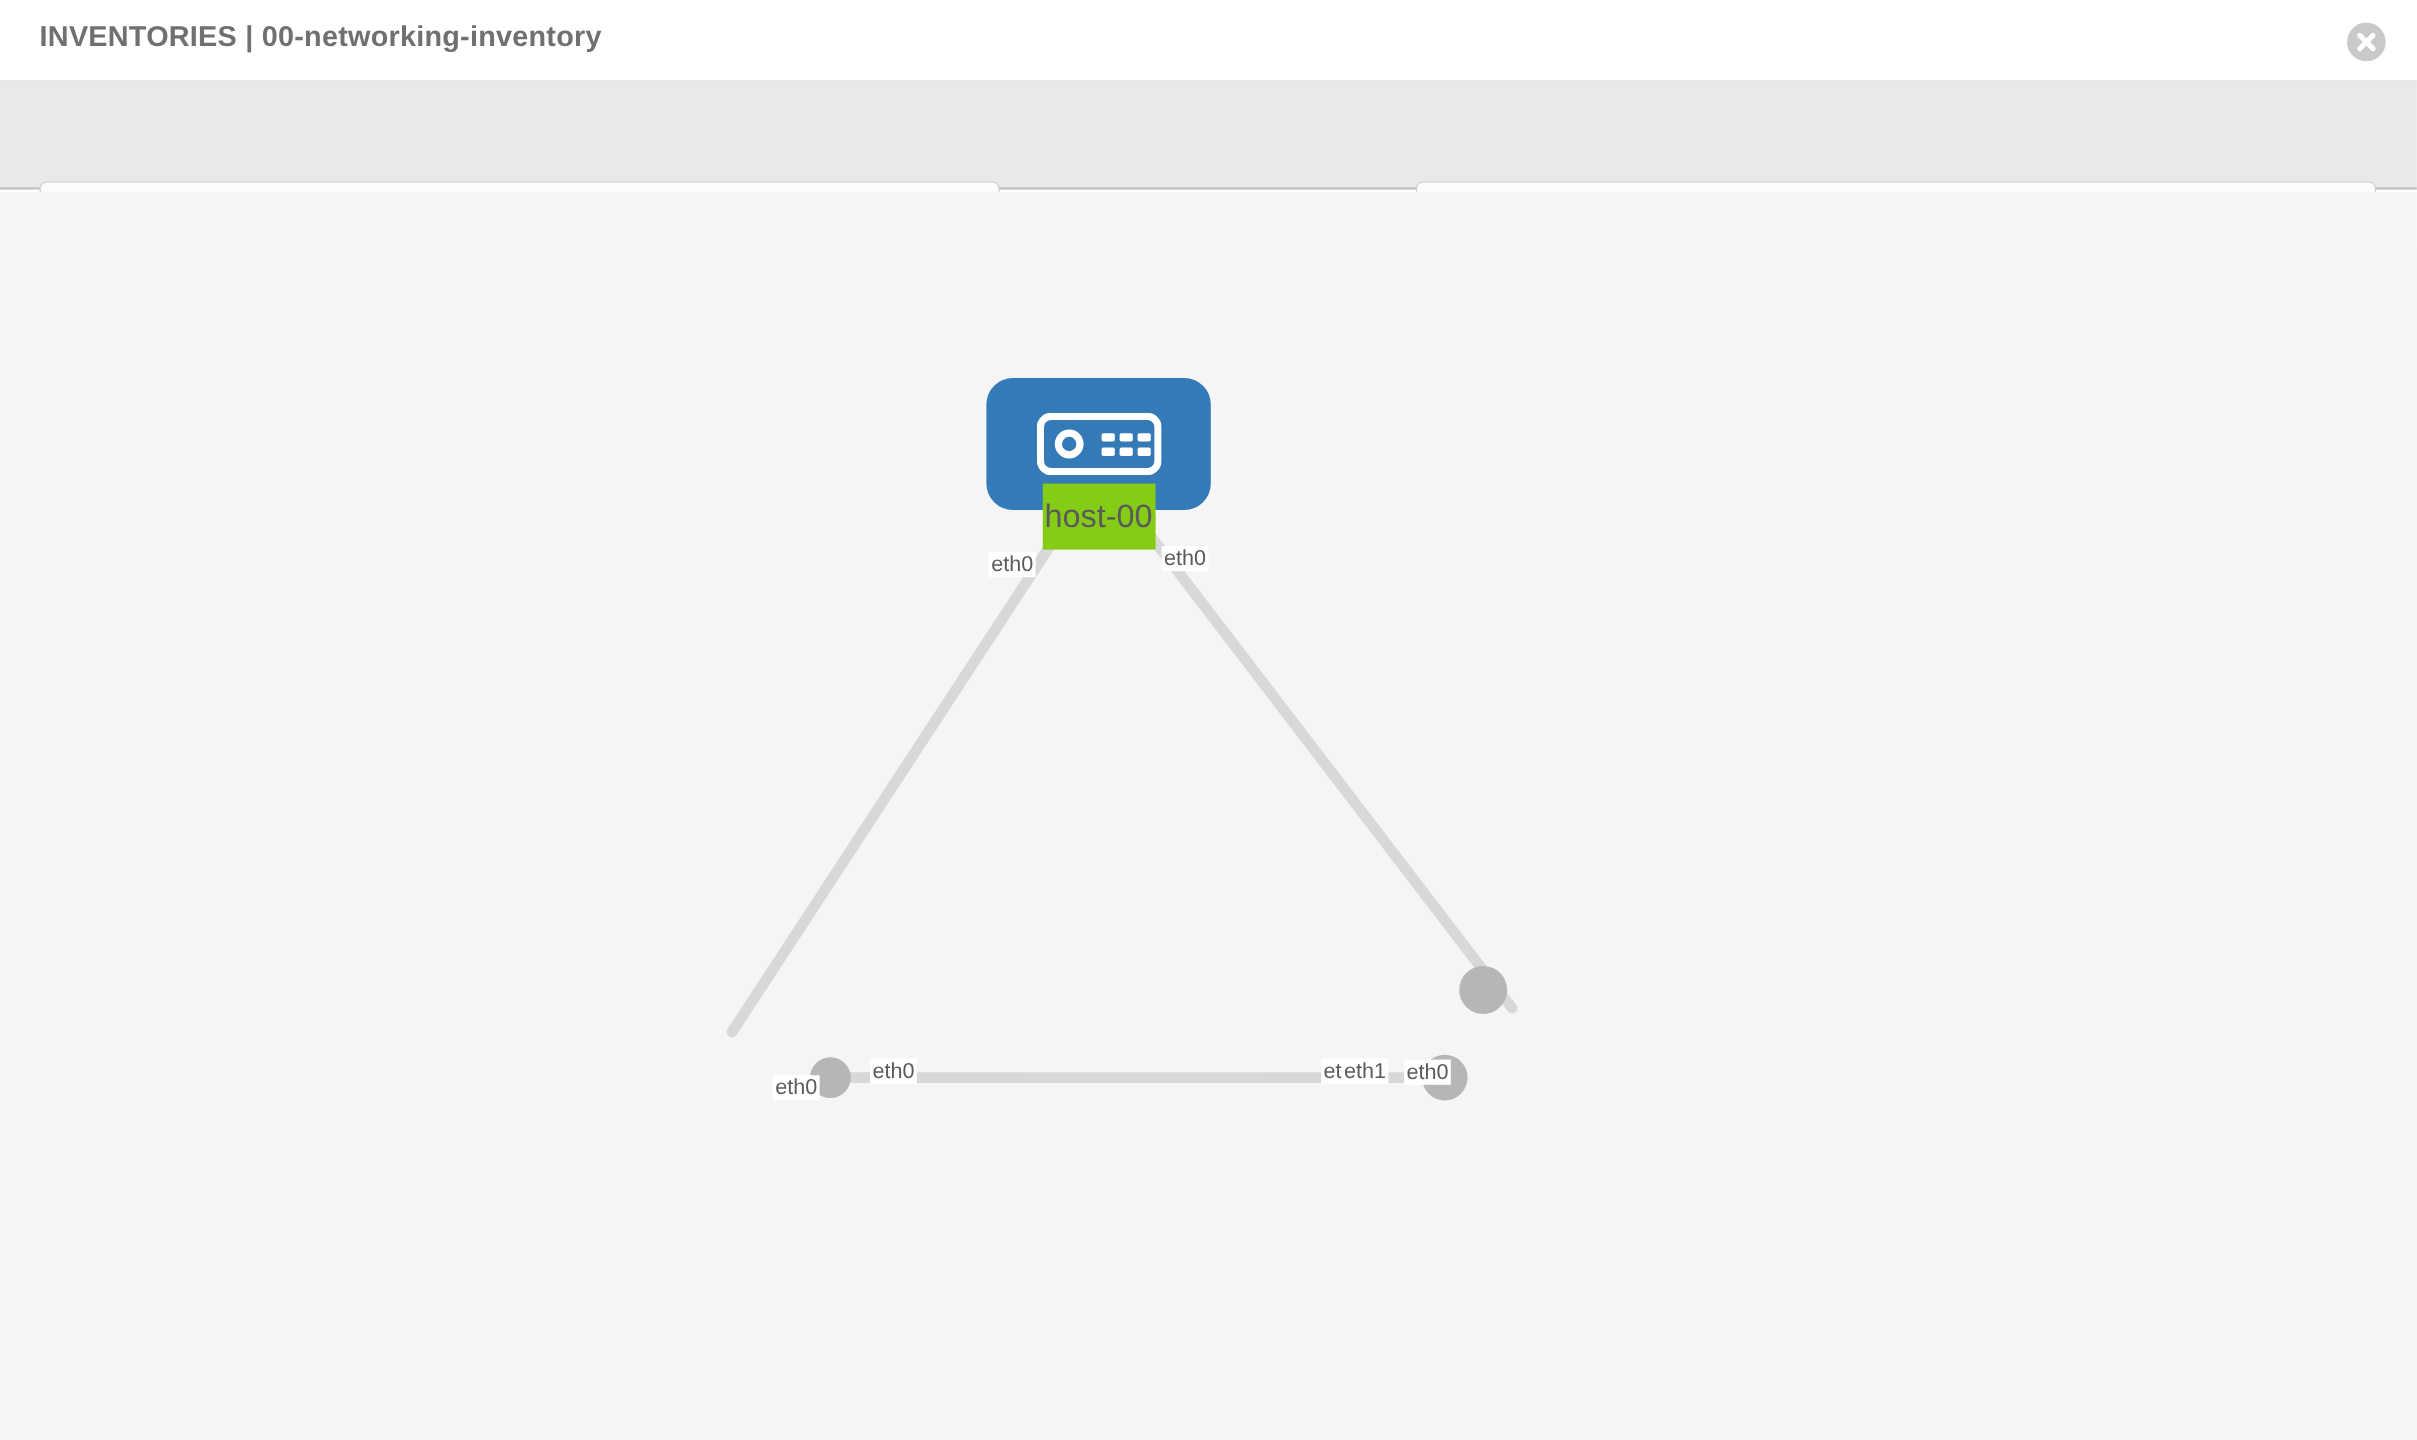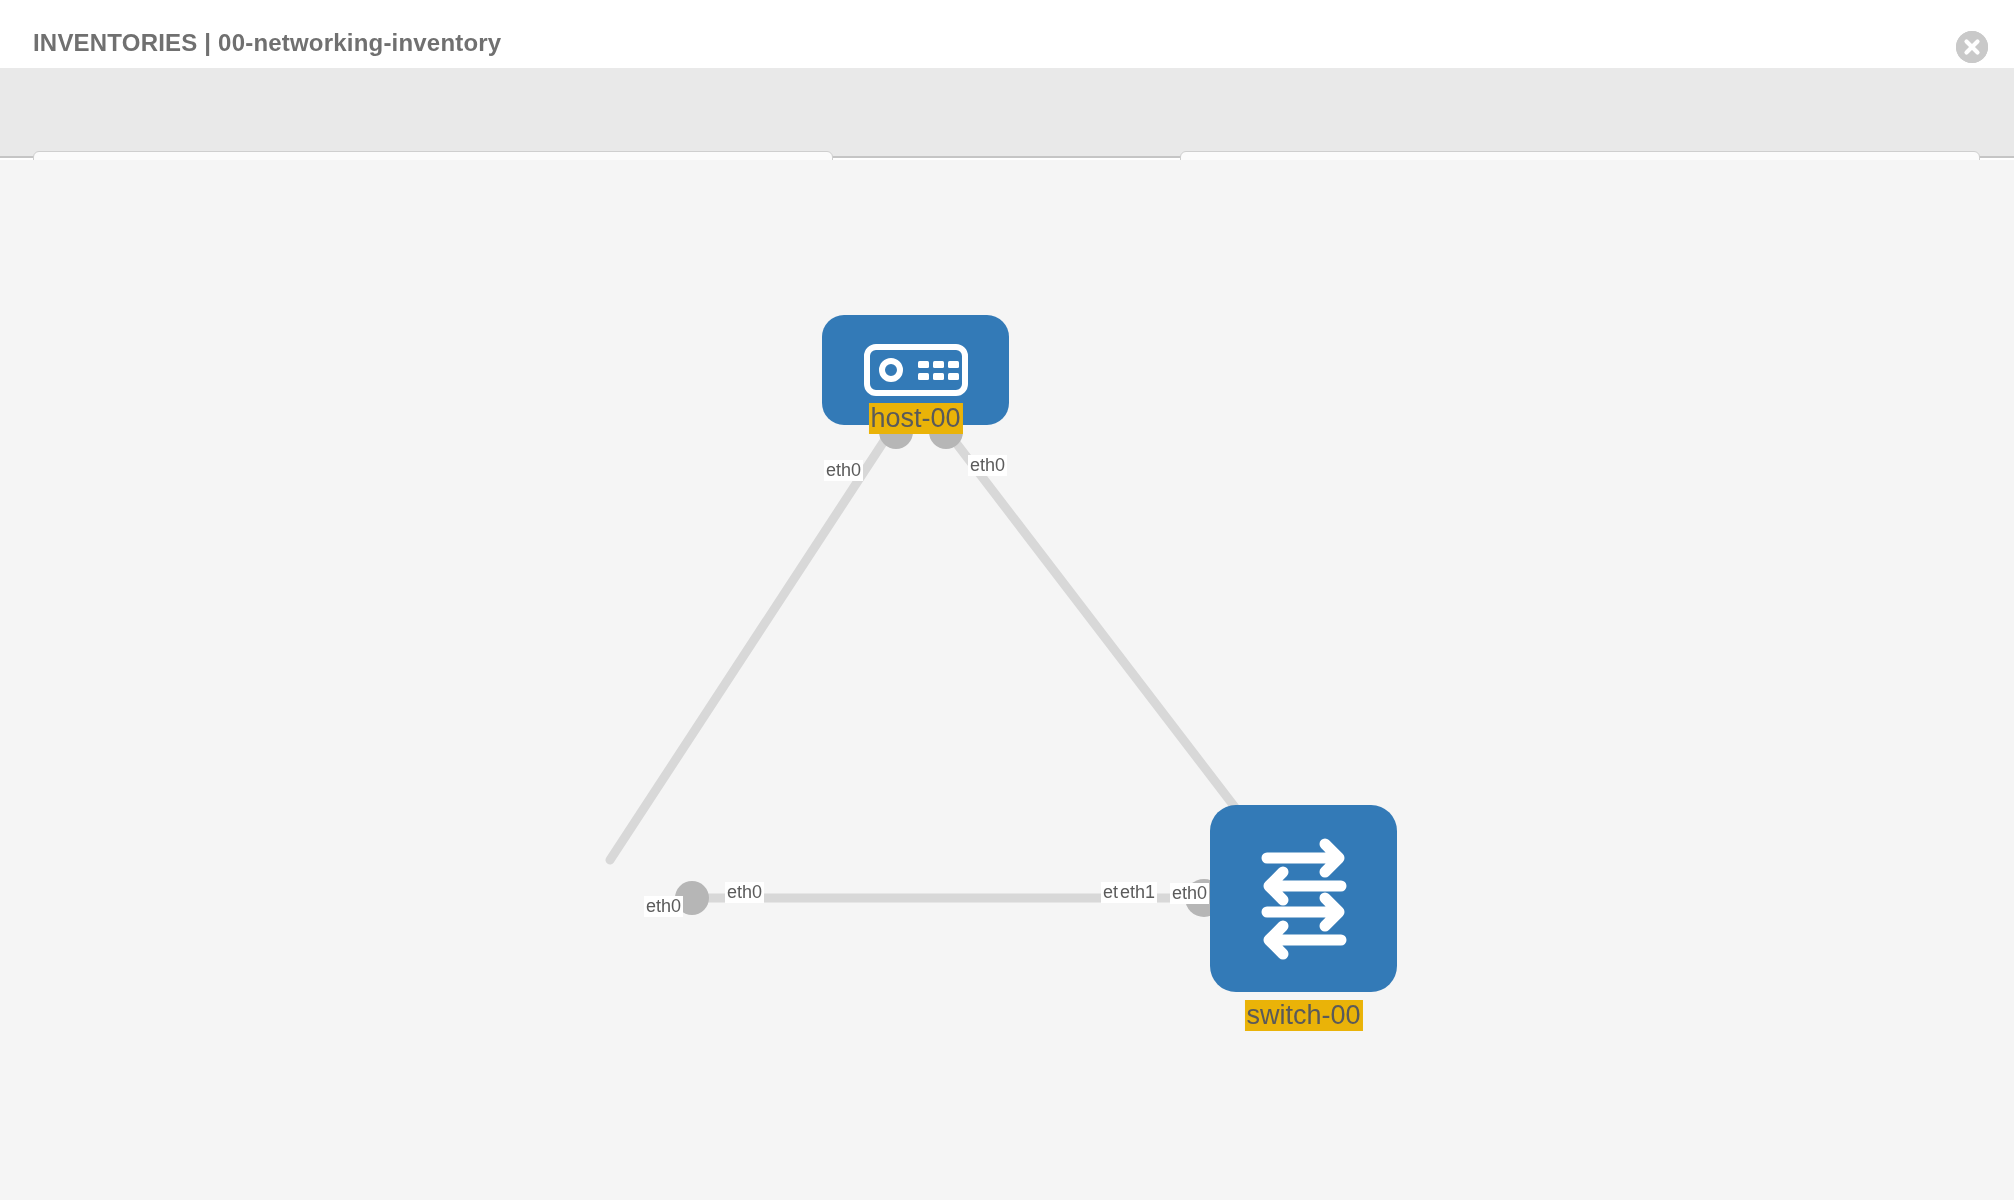--- a/index.html
+++ b/index.html
@@ -12,21 +12,20 @@
   }
 
   
   .header {
     position: absolute;
     left: 0; top: 0;
     width: 2014px;
     height: 68px;
     background: #ffffff;
     border-bottom: 1px solid #d7d7d7;
-    margin-top: 12px;
   }
   .page-title {
     position: absolute;
     left: 33px; top: 17px;
     font-size: 24px;
     font-weight: bold;
     color: #707070;
     letter-spacing: .2px;
     white-space: nowrap;
   }
@@ -127,22 +126,22 @@
     align-items: center;
     justify-content: center;
   }
   .node-label {
     position: absolute;
     left: 50%;
     transform: translateX(-50%);
     white-space: nowrap;
     font-size: 27px;
     color: #5a5a5a;
-    background: #eab308;
-    padding: 0 2px;
+    background: #84cc16;
+    padding: 12px 2px;
   }
 
   
   #node-host { left: 822px; top: 155px; }
   #node-host .node-shape { width: 187px; height: 110px; border-radius: 22px; }
   #node-host .node-label { top: 88px; }
 
   
   #node-router { left: 494px; top: 645px; }
   #node-router .node-shape { width: 187px; height: 187px; border-radius: 50%; }
@@ -241,33 +240,20 @@
           <rect x="54" y="29" width="11" height="7" rx="1.5"></rect>
           <rect x="69" y="29" width="11" height="7" rx="1.5"></rect>
           <rect x="84" y="29" width="11" height="7" rx="1.5"></rect>
         </g>
       </svg>
     </div>
     <div class="node-label">host-00</div>
   </div>
 
 
-  <div class="node" id="node-switch">
-    <div class="node-shape">
-      <svg width="130" height="130" viewBox="0 0 130 130">
-        <g stroke="#ffffff" stroke-width="11" stroke-linecap="round" stroke-linejoin="round" fill="none">
-          <path d="M28 24 L100 24 M86 10 L100 24 L86 38"></path>
-          <path d="M102 52 L30 52 M44 38 L30 52 L44 66"></path>
-          <path d="M28 78 L100 78 M86 64 L100 78 L86 92"></path>
-          <path d="M102 106 L30 106 M44 92 L30 106 L44 120"></path>
-        </g>
-      </svg>
-    </div>
-    <div class="node-label">switch-00</div>
-  </div>
 
   <div class="iface-label" style="left:824px; top:300px;">eth0</div>
   <div class="iface-label" style="left:968px; top:295px;">eth0</div>
   <div class="iface-label" style="left:644px; top:736px;">eth0</div>
   <div class="iface-label" style="left:1170px; top:723px;">eth0</div>
   <div class="iface-label" style="left:725px; top:722px;">eth0</div>
   <div class="iface-label" style="left:1101px; top:722px;">et</div>
   <div class="iface-label" style="left:1118px; top:722px;">eth1</div>
 
 </div>

